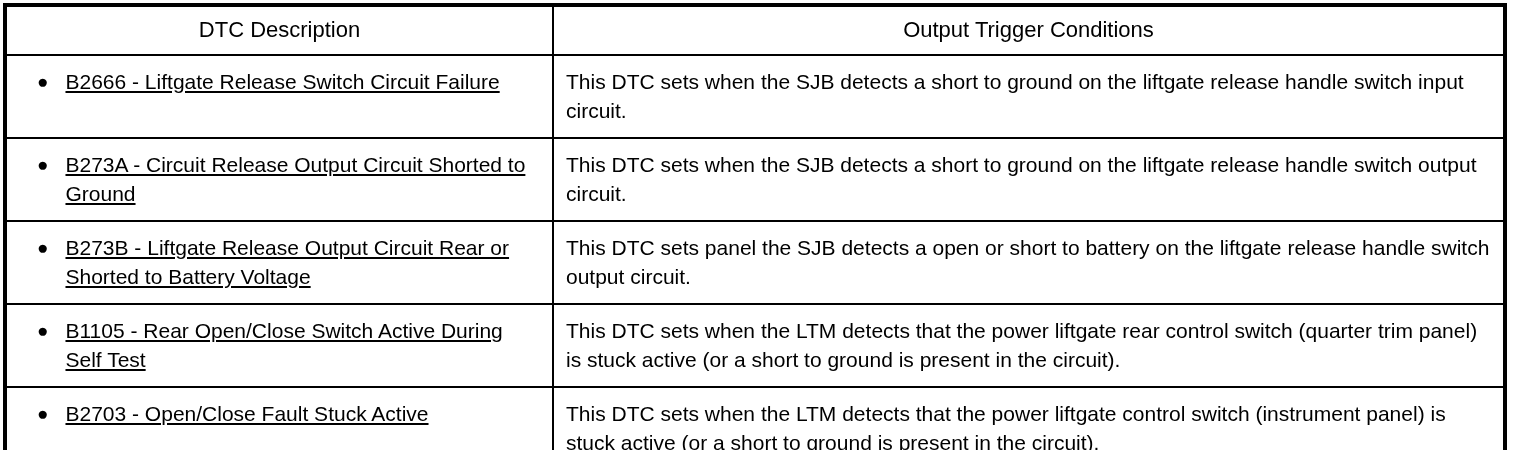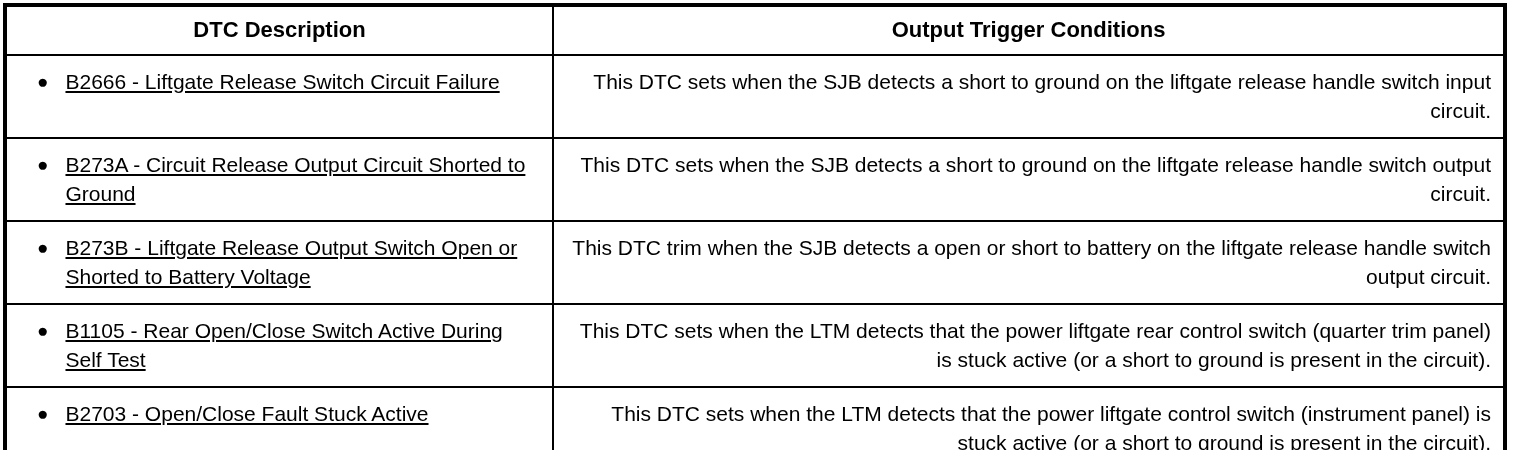--- a/index.html
+++ b/index.html
@@ -20,21 +20,21 @@
     font-family: "Liberation Sans", sans-serif;
     font-size: 21px;
     color: #000000;
     background: #ffffff;
   }
   .doc-table th, .doc-table td {
     border: 2px solid #000000;
     vertical-align: top;
   }
   .doc-table th {
-    font-weight: bold;
+    font-weight: normal;
     font-size: 22px;
     text-align: center;
     padding: 10px 8px 11px 8px;
   }
   .col-dtc { width: 548px; }
   .col-cond { width: 952px; }
   td.dtc-cell {
     padding: 11px 14px 12px 30px;
   }
   .dtc-inner {
@@ -47,21 +47,20 @@
     line-height: 29px;
     margin-right: 17px;
   }
   .dtc-text {
     line-height: 29px;
     text-decoration: underline;
   }
   td.cond-cell {
     padding: 11px 12px 12px 12px;
     line-height: 29px;
-    text-align: right;
   }
 </style>
 </head>
 <body>
 
 <table class="doc-table">
   <colgroup>
     <col class="col-dtc">
     <col class="col-cond">
   </colgroup>
@@ -87,24 +86,24 @@
           <span class="bullet">●</span>
           <span class="dtc-text">B273A - Circuit Release Output Circuit Shorted to Ground</span>
         </div>
       </td>
       <td class="cond-cell">This DTC sets when the SJB detects a short to ground on the liftgate release handle switch output circuit.</td>
     </tr>
     <tr>
       <td class="dtc-cell">
         <div class="dtc-inner">
           <span class="bullet">●</span>
-          <span class="dtc-text">B273B - Liftgate Release Output Switch Open or Shorted to Battery Voltage</span>
+          <span class="dtc-text">B273B - Liftgate Release Output Circuit Rear or Shorted to Battery Voltage</span>
         </div>
       </td>
-      <td class="cond-cell">This DTC trim when the SJB detects a open or short to battery on the liftgate release handle switch output circuit.</td>
+      <td class="cond-cell">This DTC sets panel the SJB detects a open or short to battery on the liftgate release handle switch output circuit.</td>
     </tr>
     <tr>
       <td class="dtc-cell">
         <div class="dtc-inner">
           <span class="bullet">●</span>
           <span class="dtc-text">B1105 - Rear Open/Close Switch Active During Self Test</span>
         </div>
       </td>
       <td class="cond-cell">This DTC sets when the LTM detects that the power liftgate rear control switch (quarter trim panel) is stuck active (or a short to ground is present in the circuit).</td>
     </tr>

